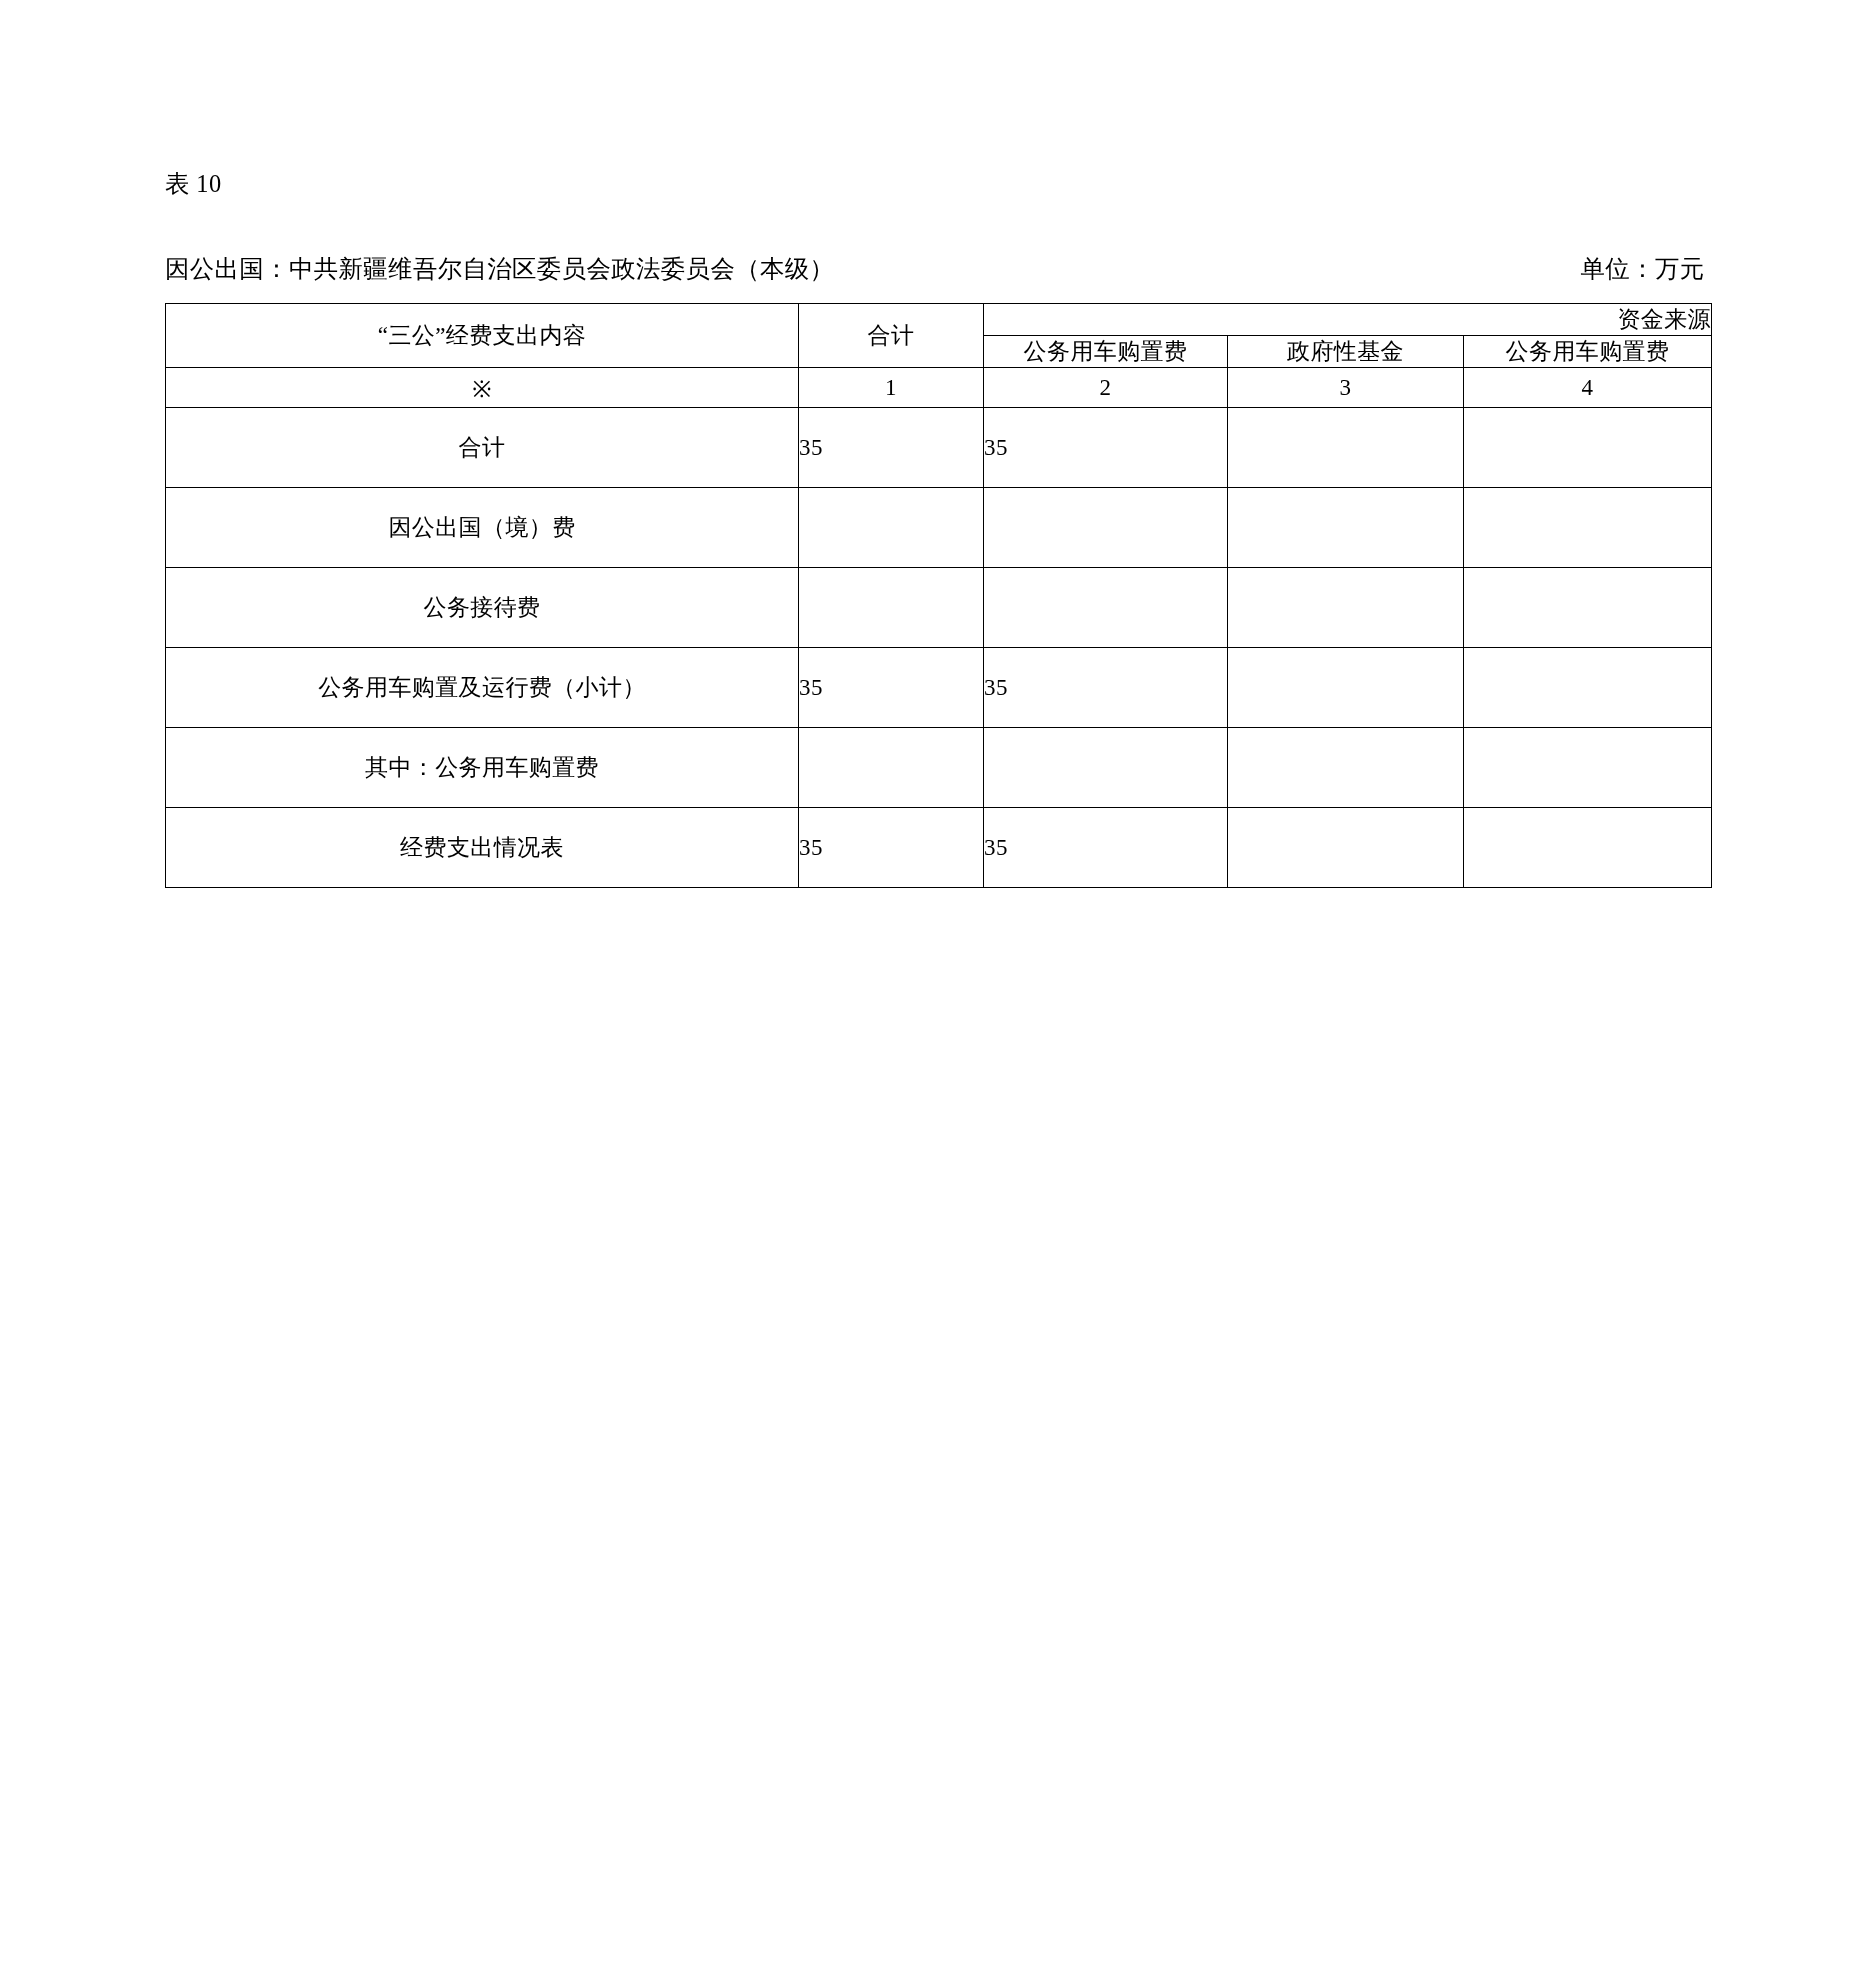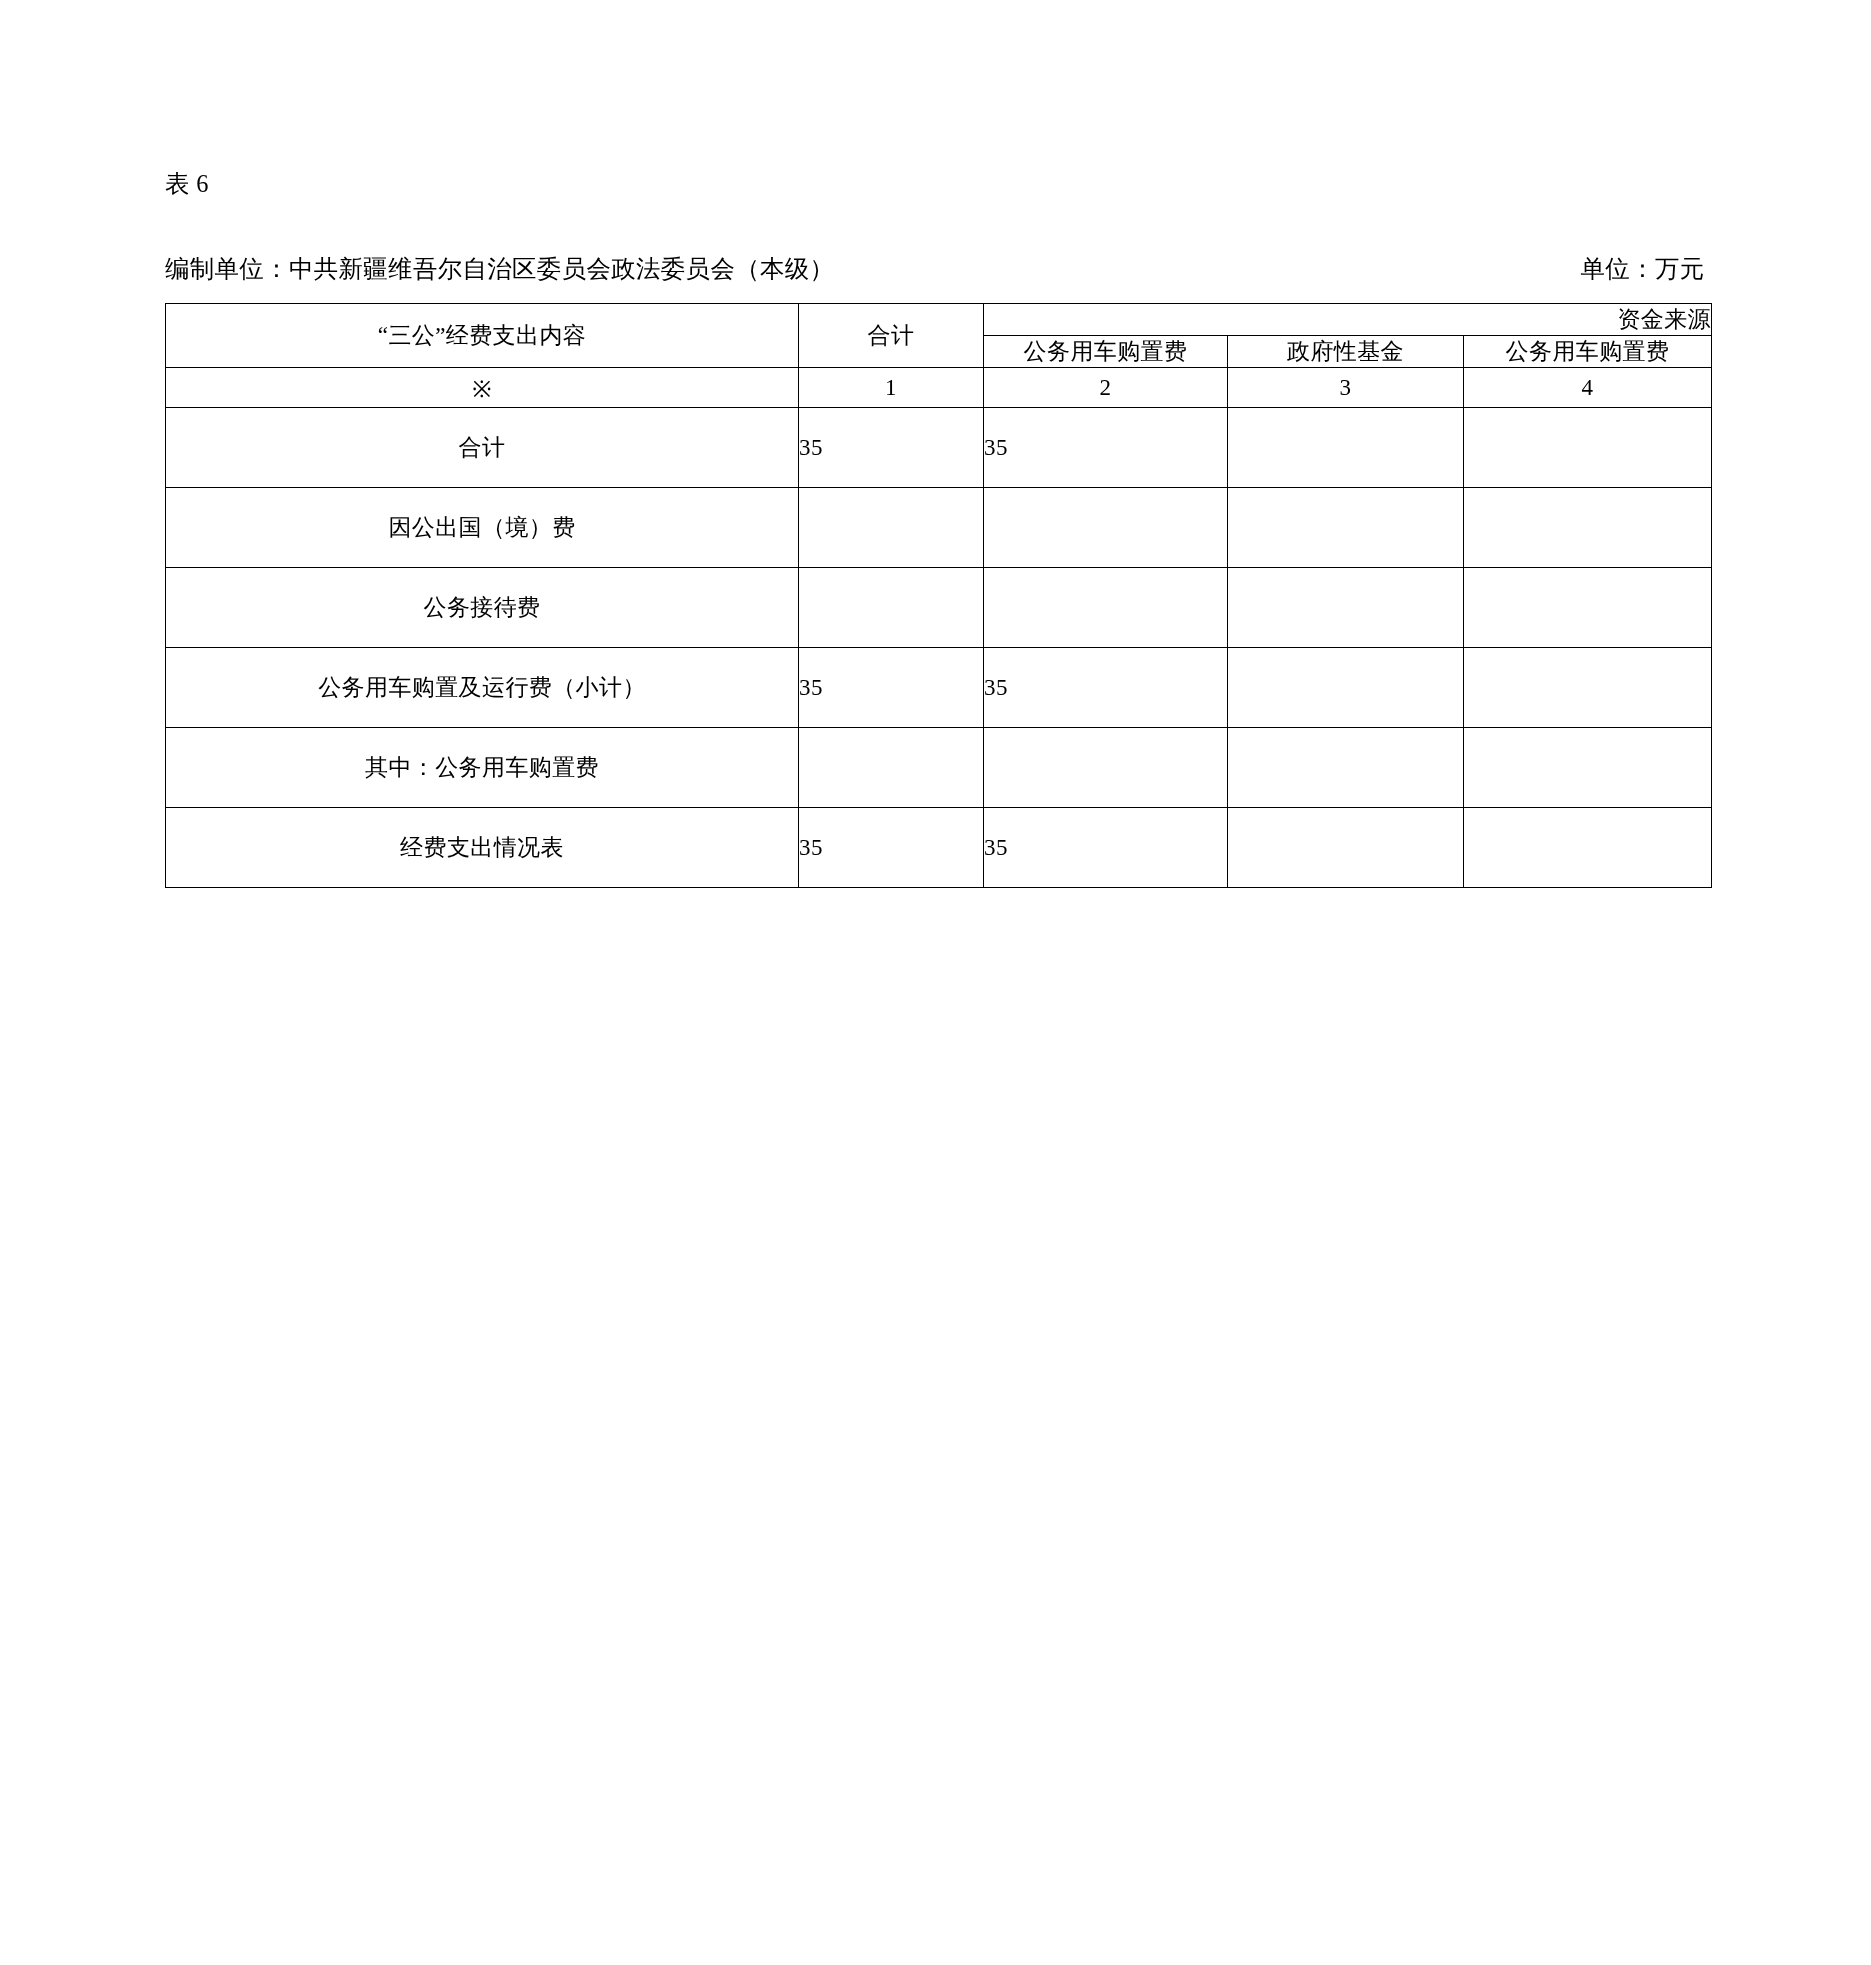--- a/index.html
+++ b/index.html
@@ -86,25 +86,25 @@
 
   .src-head { text-align: right; }
   .two-line { line-height: 1.15; }
 </style>
 </head>
 <body>
 
 <div class="page">
   <div class="content">
 
-    <div class="table-no">表 6</div>
+    <div class="table-no">表 10</div>
 
 
     <div class="meta-row">
-      <div class="meta-left">编制单位：中共新疆维吾尔自治区委员会政法委员会（本级）</div>
+      <div class="meta-left">因公出国：中共新疆维吾尔自治区委员会政法委员会（本级）</div>
       <div class="meta-right">单位：万元</div>
     </div>
 
     <table class="fintable">
       <colgroup>
         <col class="col-item">
         <col class="col-total">
         <col class="col-a">
         <col class="col-b">
         <col class="col-c">

